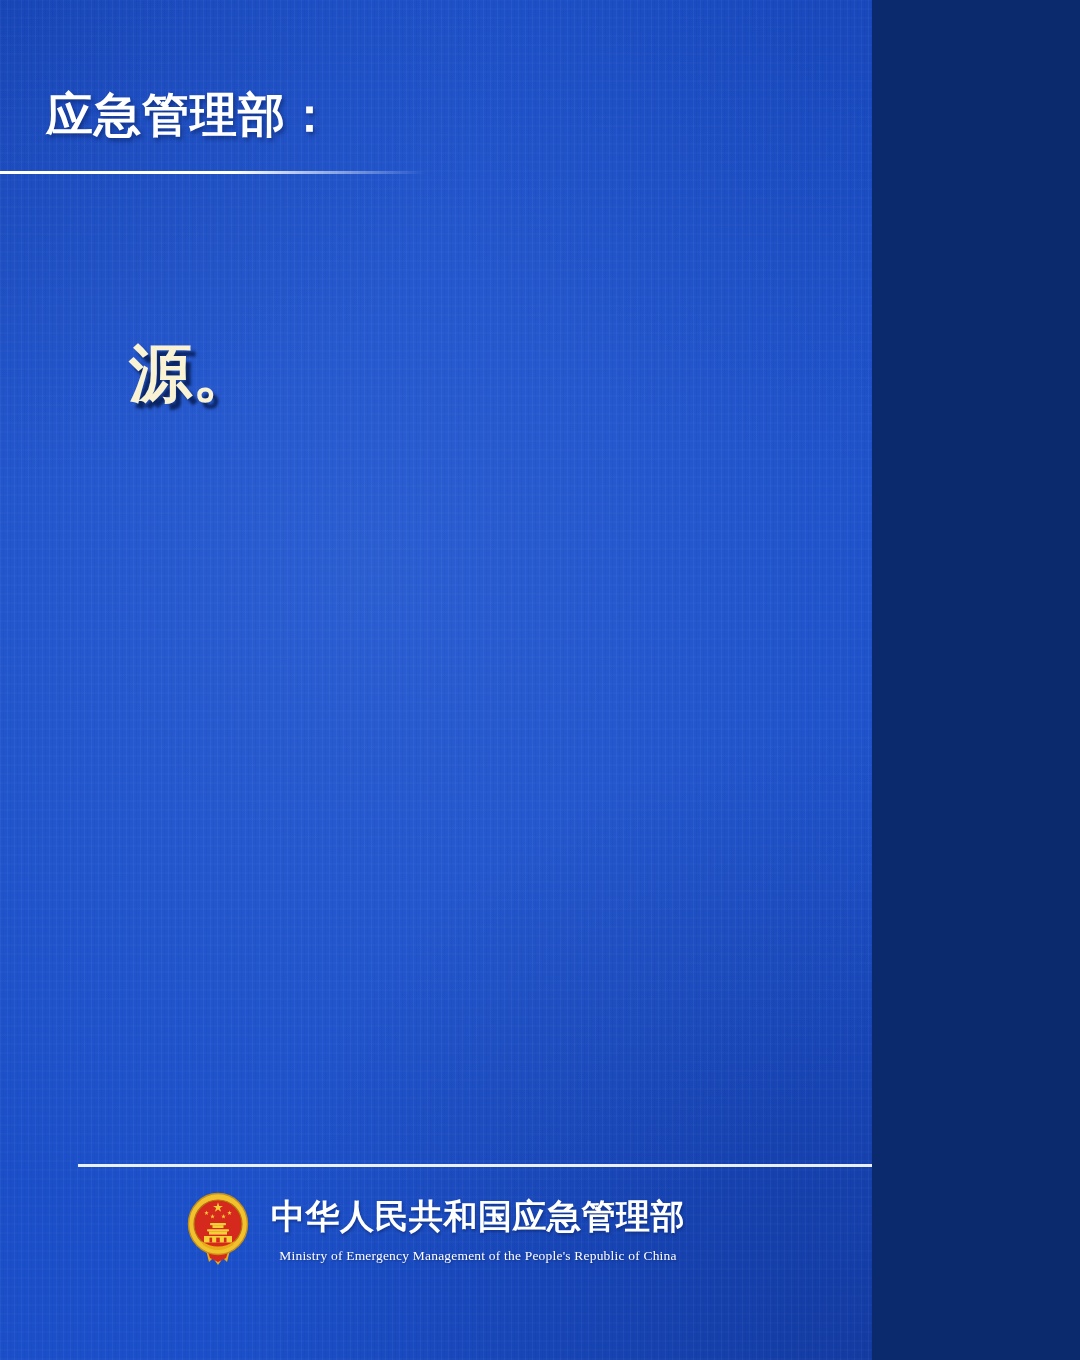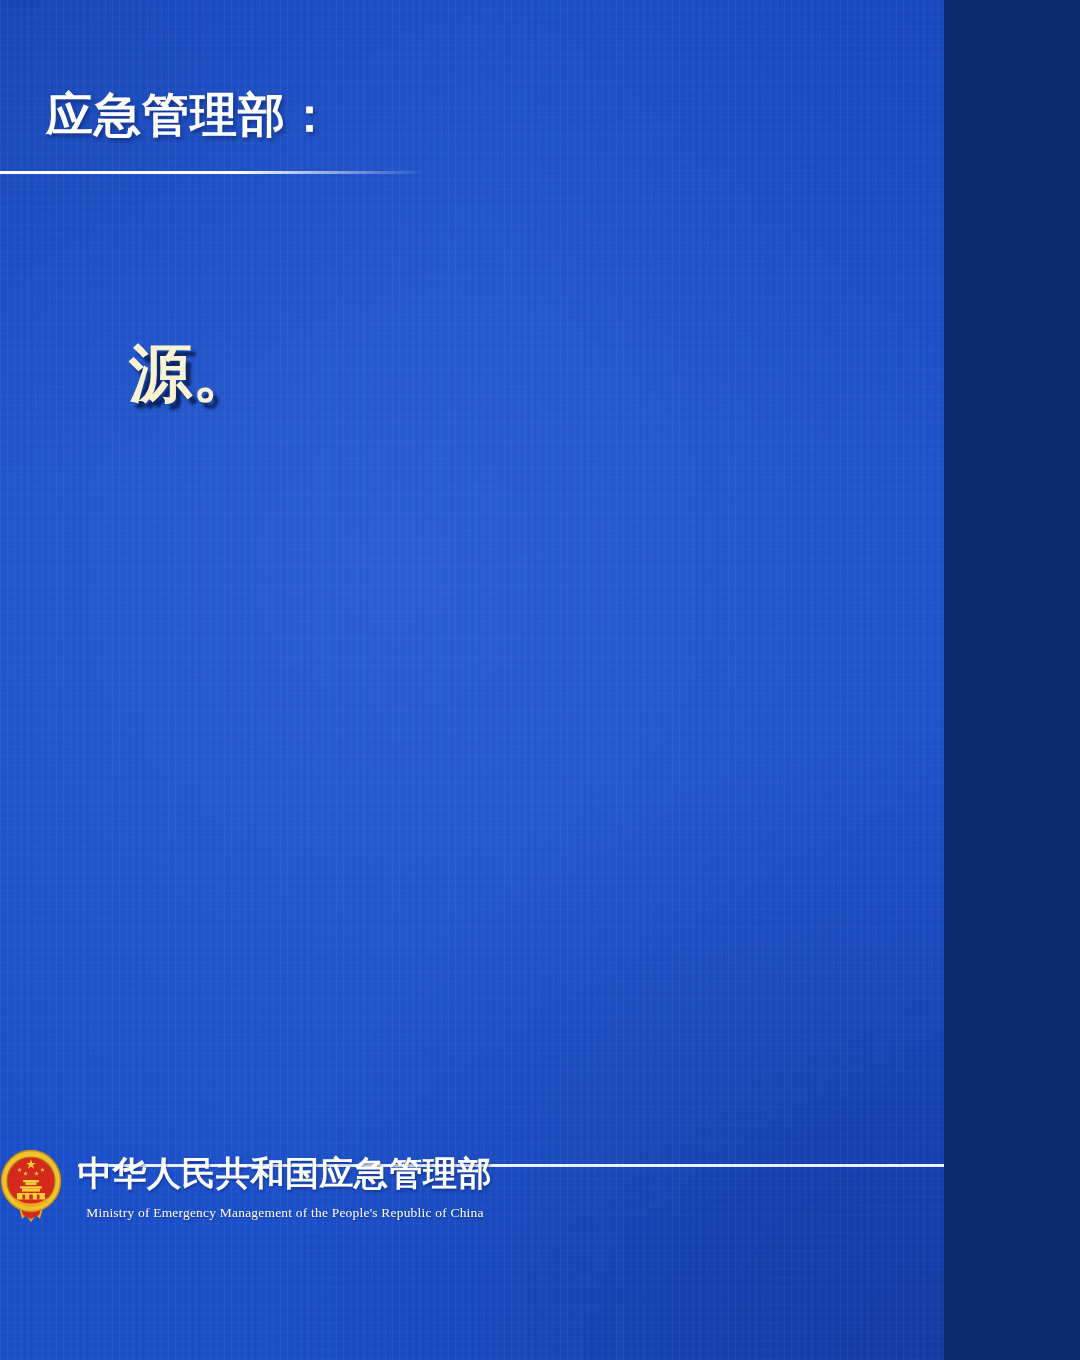--- a/index.html
+++ b/index.html
@@ -1,18 +1,18 @@
 <!DOCTYPE html>
 <html><head>
 <meta charset="utf-8">
 <style>
   html,body{margin:0;padding:0;background:#0b2a6e;}
   .poster{
     position:relative;
-    width:944px;height:1360px;
+    width:872px;height:1360px;
     overflow:hidden;
     z-index:0;
     font-family:"Liberation Sans", sans-serif;
     background:
       radial-gradient(120% 80% at 42% 42%, rgba(130,175,255,0.16), transparent 65%),
       radial-gradient(140% 90% at 100% 100%, rgba(0,12,70,0.30), transparent 52%),
       radial-gradient(130% 80% at 0% 0%, rgba(0,12,70,0.14), transparent 45%),
       radial-gradient(130% 80% at 100% 0%, rgba(0,12,70,0.10), transparent 45%),
       #1b4fc9;
   }
@@ -43,22 +43,22 @@
     font-size:63px;font-weight:900;line-height:111px;
     color:#f9f3d3;letter-spacing:0px;
     text-shadow:5px 6px 3px rgba(6,28,82,0.85);
   }
   .body-line{white-space:nowrap;}
   .footer-divider{
     position:absolute;left:78px;top:1164px;z-index:1;
     width:920px;height:3px;background:#f4f7ff;opacity:0.96;
   }
   .footer{
-    position:absolute;left:0;right:0;top:1149px;z-index:1;
-    display:flex;align-items:center;gap:16px;
+    position:absolute;left:0;right:0;top:1192px;z-index:1;
+    display:flex;justify-content:center;align-items:center;gap:22px;
   }
   .emblem{width:62px;height:74px;flex:0 0 auto;}
   .footer-text{display:flex;flex-direction:column;align-items:center;}
   .org-cn{
     font-size:34px;font-weight:900;color:#ffffff;
     letter-spacing:0.5px;white-space:nowrap;
     text-shadow:1px 2px 3px rgba(0,20,70,0.4);
   }
   .org-en{
     margin-top:8px;

